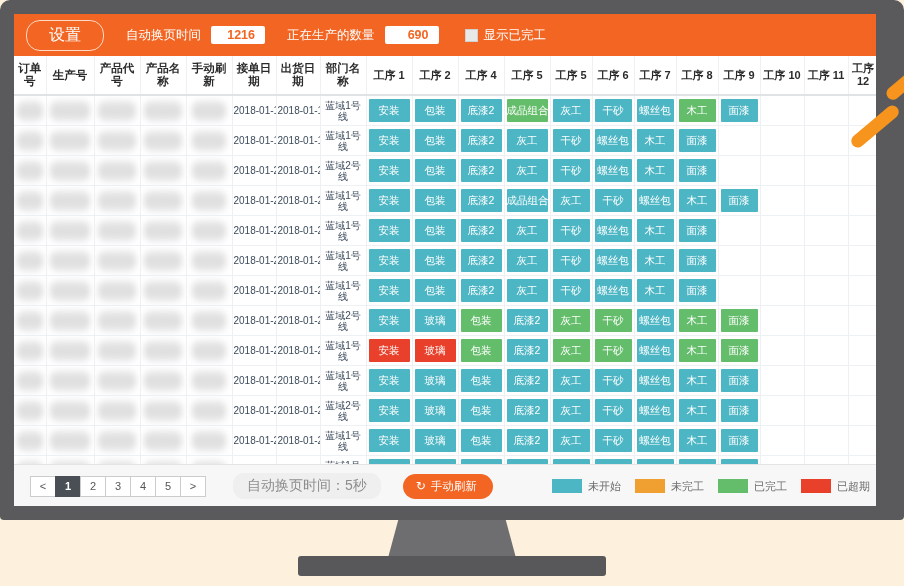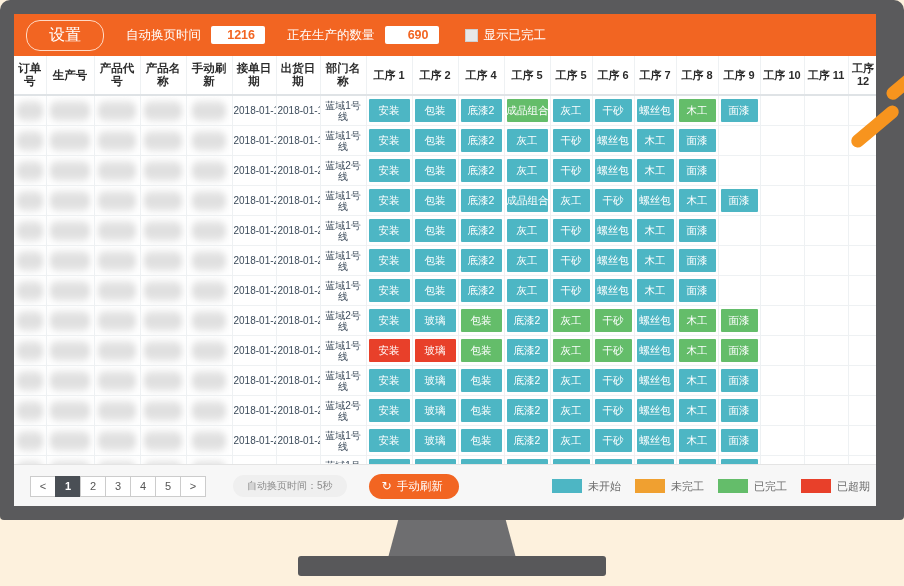--- a/index.html
+++ b/index.html
@@ -141,21 +141,21 @@
   #pager .pg {
     min-width: 16px; height: 19px; line-height: 19px;
     border: 1px solid #cccccc; margin-right: -1px;
     font-size: 11px; text-align:center; color:#555;
     background:#fff; padding: 0 4px; cursor:pointer;
   }
   #pager .pg.active { background:#4a4f55; color:#fff; border-color:#4a4f55; font-weight:bold; }
   #auto-page {
     margin-left: 28px;
     background: #efefef; border-radius: 11px;
-    padding: 4px 14px; font-size: 10px; color: #8d8d8d;
+    padding: 4px 14px; font-size: 14px; color: #8d8d8d;
     white-space: nowrap;
   }
   #refresh-btn {
     margin-left: 22px;
     background: #f26522; color: #fff;
     border-radius: 13px; border:none;
     padding: 5px 16px 5px 13px; font-size: 11.5px;
     display: flex; align-items: center; cursor:pointer;
     white-space: nowrap;
   }

